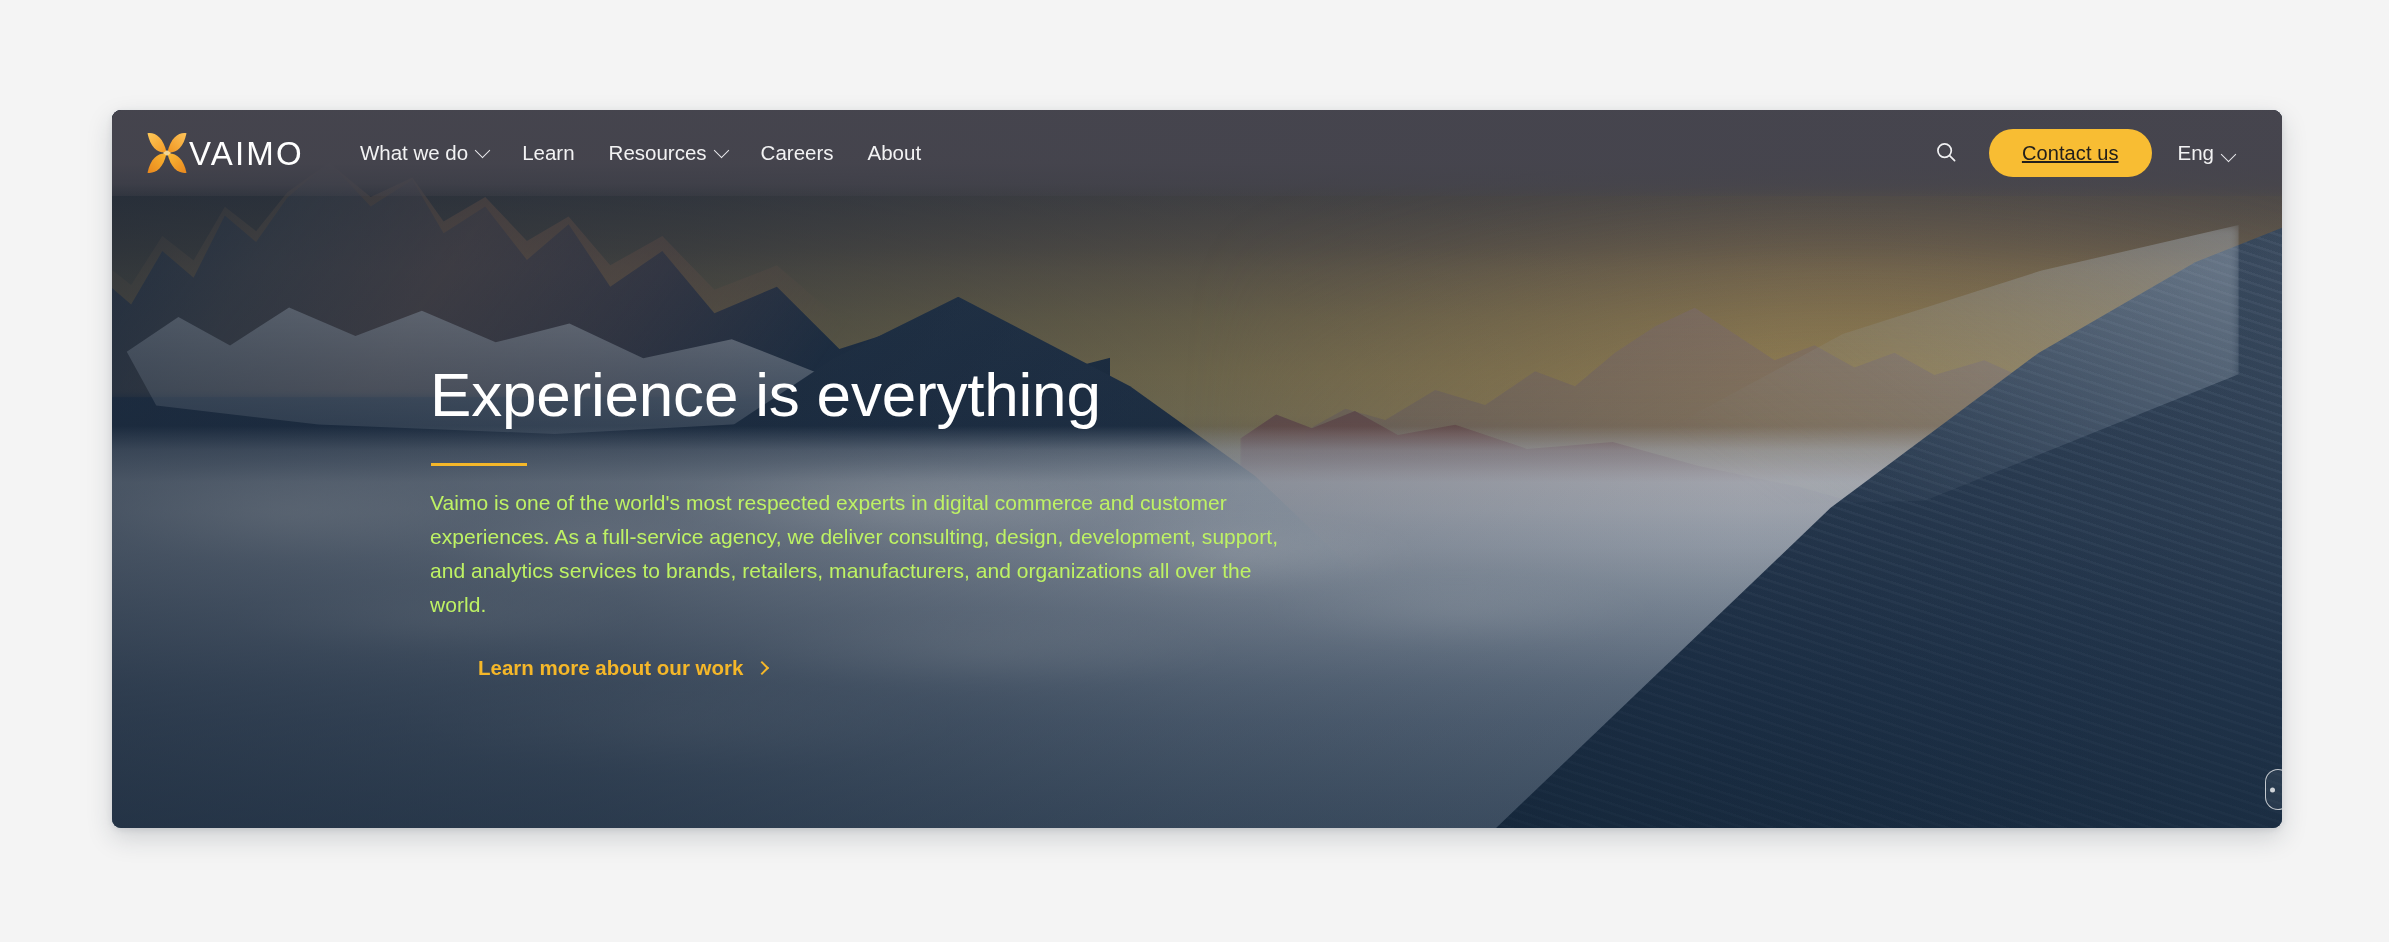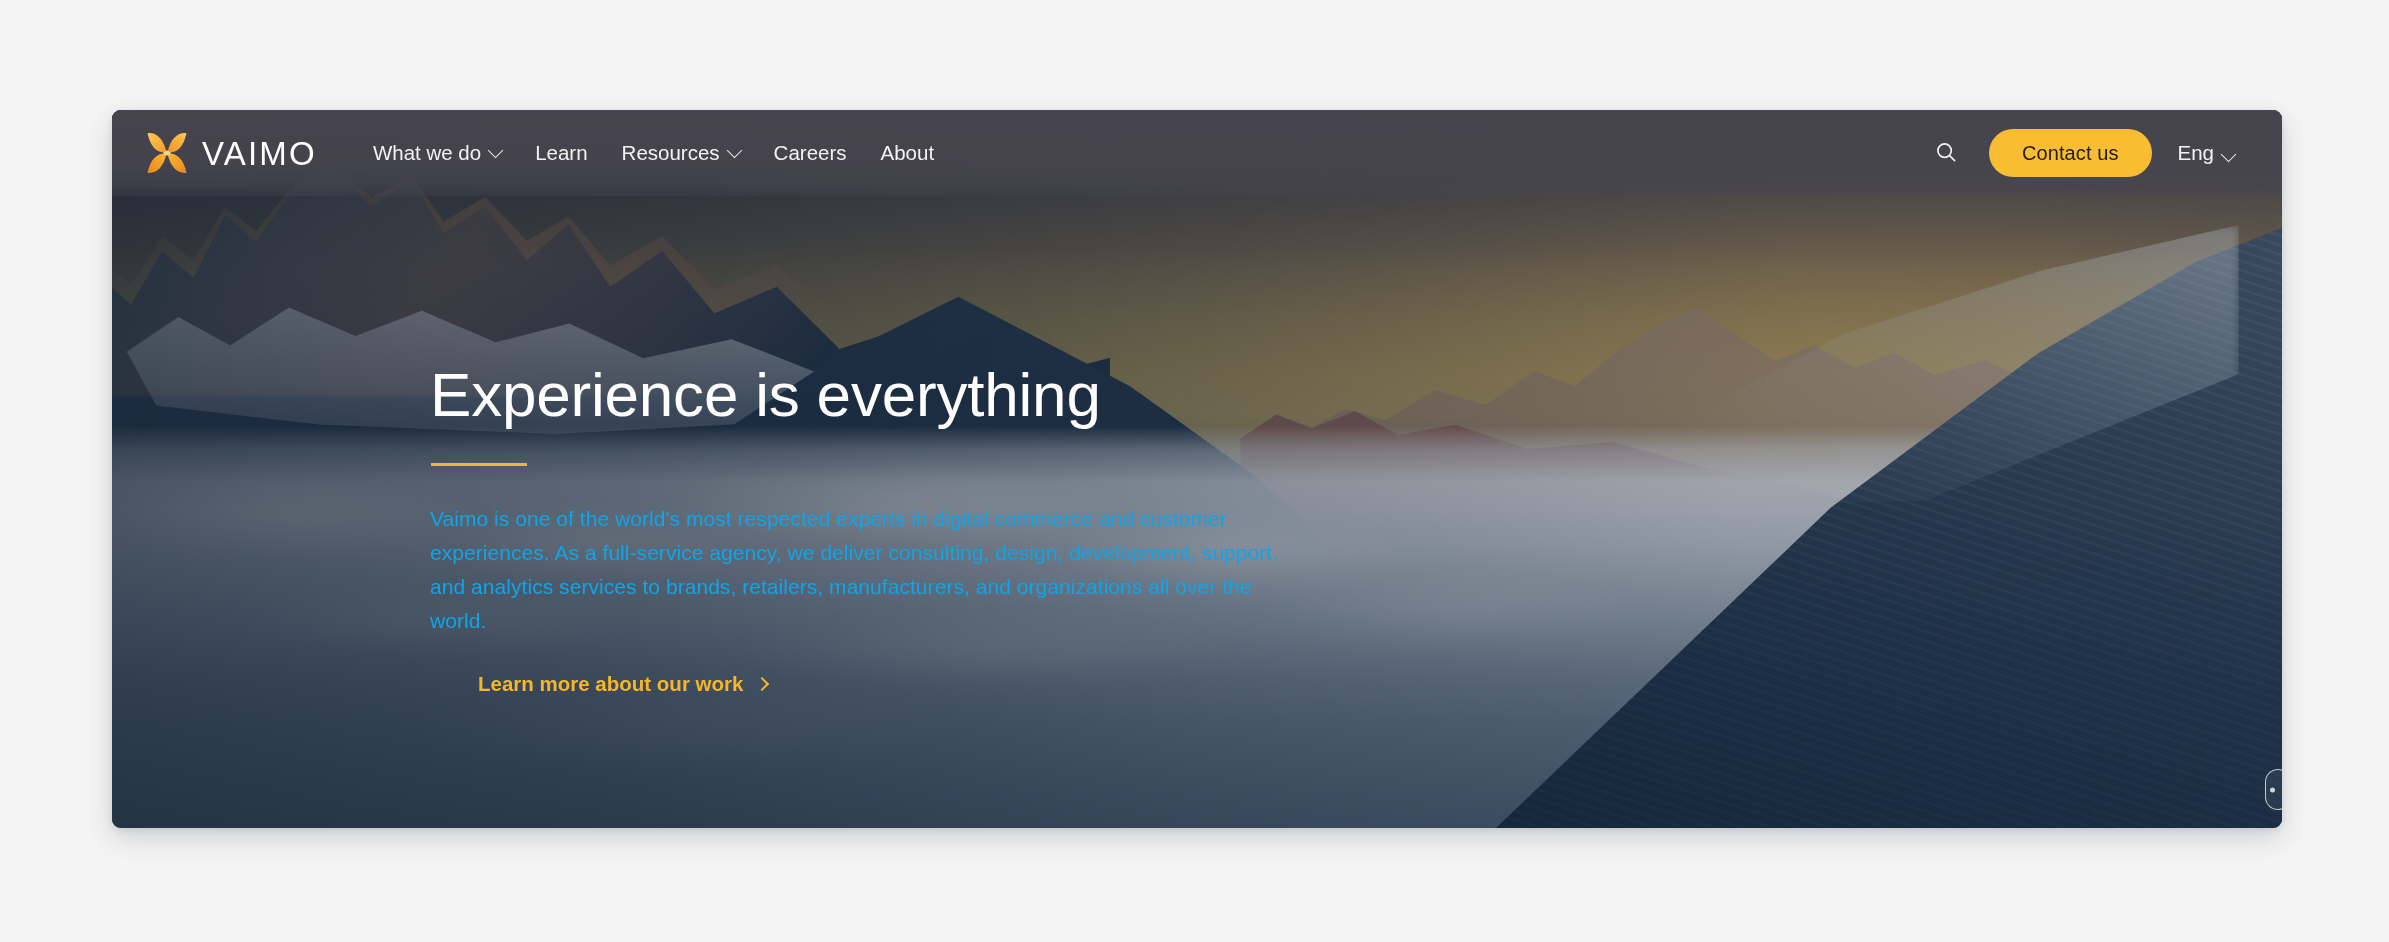--- a/index.html
+++ b/index.html
@@ -273,21 +273,21 @@
         rgba(70,69,78,0.93) 62%,
         rgba(70,69,78,0.70) 86%,
         rgba(70,69,78,0.30) 100%);
     z-index: 5;
   }
 
   
   .logo {
     display: flex;
     align-items: center;
-    gap: 14px;
+    gap: 1px;
     cursor: pointer;
     flex: 0 0 auto;
   }
   .logo-mark { display: block; }
   .logo-word {
     color: #ffffff;
     font-size: 33px;
     letter-spacing: 2.2px;
     font-weight: 300;
     line-height: 1;
@@ -343,20 +343,21 @@
     border-radius: 24px;
     border: none;
     background: #f8bd33;
     color: #23201c;
     font-family: "Liberation Sans", sans-serif;
     font-size: 20px;
     font-weight: 400;
     letter-spacing: 0.1px;
     white-space: nowrap;
     cursor: pointer;
+    text-decoration: underline;
   }
   .lang {
     display: inline-flex;
     align-items: flex-end;
     gap: 9px;
     color: #f2f2f3;
     font-size: 20.5px;
     cursor: pointer;
     line-height: 1;
   }
@@ -377,22 +378,22 @@
     line-height: 1.08;
     white-space: nowrap;
   }
   .hero-rule {
     width: 96px;
     height: 3px;
     background: #f5b729;
     margin: 34px 0 0 1px;
   }
   .hero-body {
-    margin-top: 36px;
-    color: #0ea5e9;
+    margin-top: 20px;
+    color: #bef264;
     font-size: 21px;
     font-weight: 400;
     line-height: 1.62;
     letter-spacing: 0.05px;
     max-width: 880px;
   }
   .hero-link {
     display: inline-flex;
     align-items: center;
     gap: 14px;

